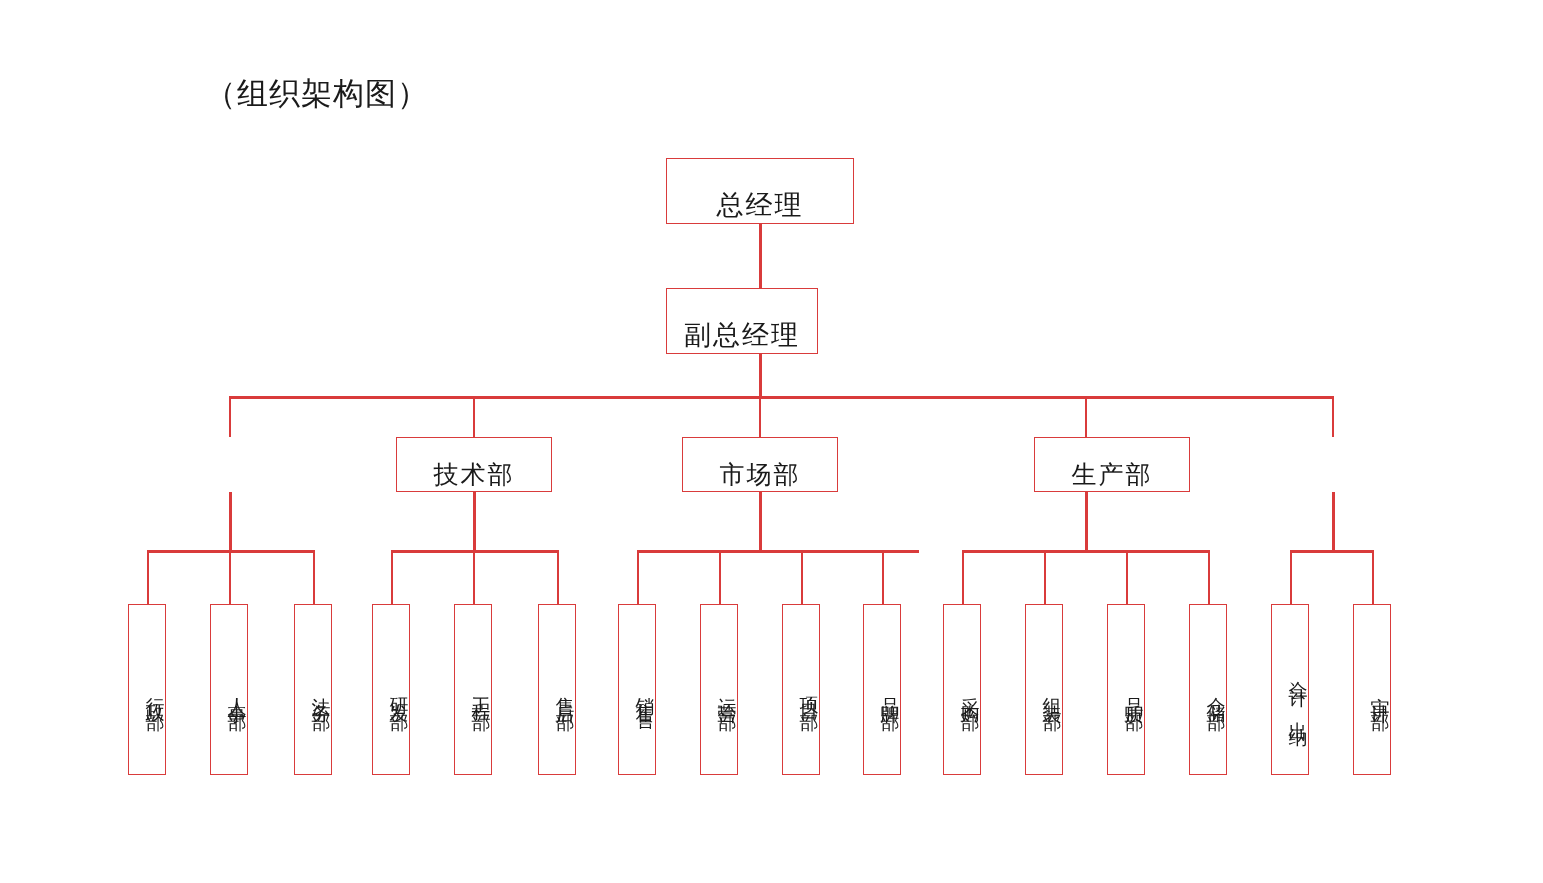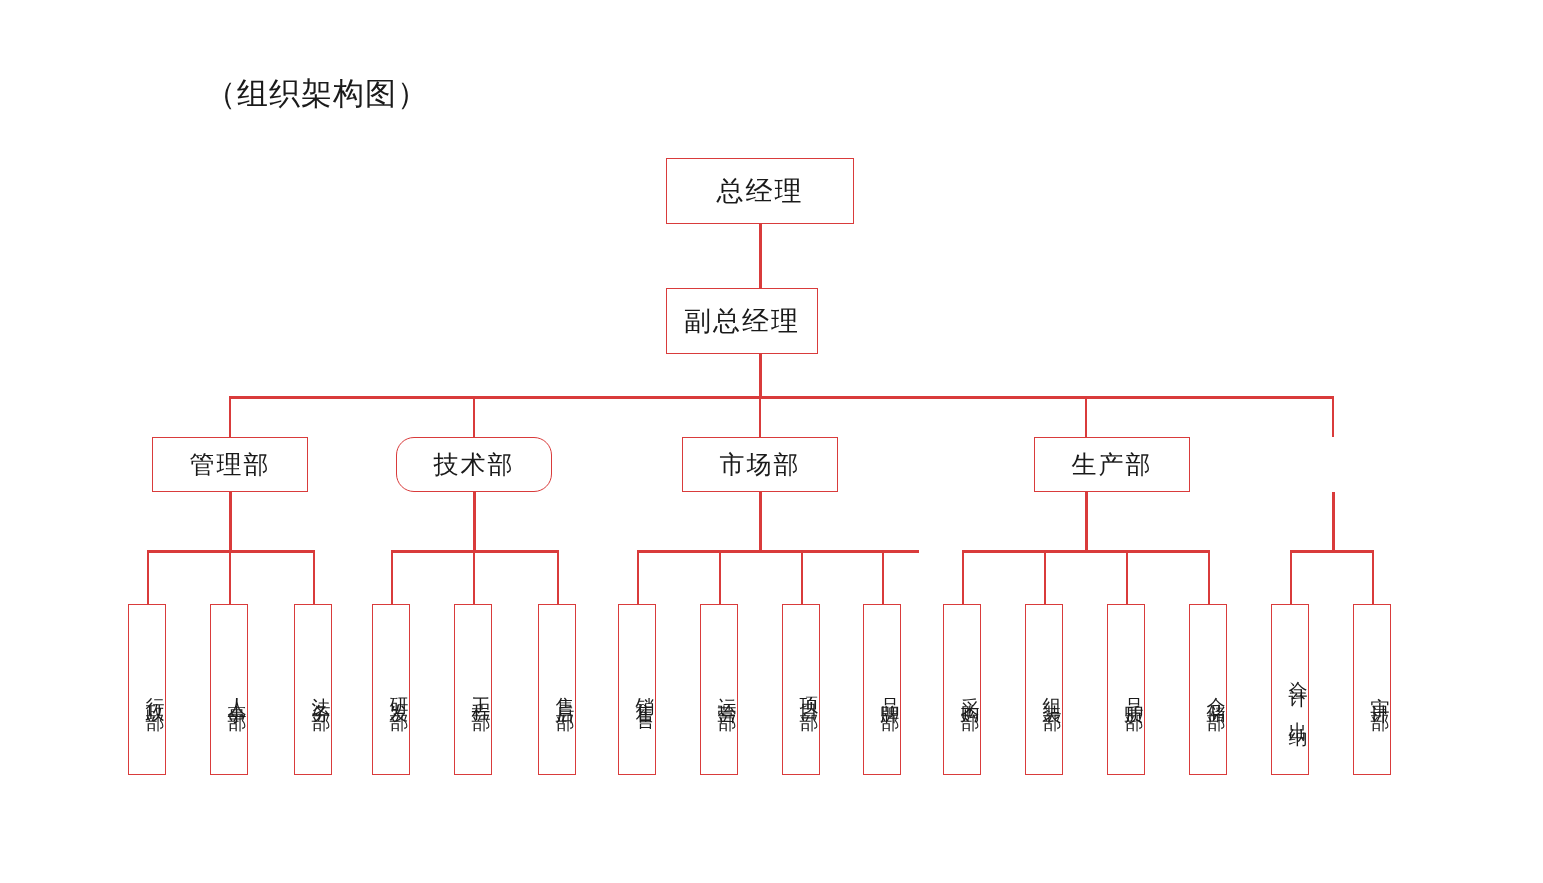--- a/index.html
+++ b/index.html
@@ -32,21 +32,21 @@
     text-align: center;
   }
 
   
   .node {
     position: absolute;
     box-sizing: border-box;
     border: 1.5px solid #d93b3b;
     background: #ffffff;
     display: flex;
-    align-items: center;
+    align-items: flex-end;
     justify-content: center;
     color: #1a1a1a;
   }
   .node.level-top {
     font-size: 27px;
     letter-spacing: 2px;
   }
   .node.level-dept {
     font-size: 25px;
     letter-spacing: 2px;
@@ -96,25 +96,22 @@
   <div class="conn thick-v" style="left:759px; top:354px; height:44px;"></div>
 
   <div class="conn thick-h" style="left:229px; top:396px; width:1105px;"></div>
 
   <div class="conn v" style="left:229px; top:396px; height:41px;"></div>
   <div class="conn v" style="left:473px; top:396px; height:41px;"></div>
   <div class="conn v" style="left:759px; top:396px; height:41px;"></div>
   <div class="conn v" style="left:1085px; top:396px; height:41px;"></div>
   <div class="conn v" style="left:1332px; top:396px; height:41px;"></div>
 
-  <div class="node level-dept" style="left:152px; top:437px; width:156px; height:55px;">
-    <span>管理部</span>
-  </div>
-
-  <div class="node level-dept" style="left:396px; top:437px; width:156px; height:55px;border-radius:18px;">
+
+  <div class="node level-dept" style="left:396px; top:437px; width:156px; height:55px;">
     <span>技术部</span>
   </div>
 
   <div class="node level-dept" style="left:682px; top:437px; width:156px; height:55px;">
     <span>市场部</span>
   </div>
 
   <div class="node level-dept" style="left:1008px; top:437px; width:156px; height:55px;margin-left:26px;">
     <span>生产部</span>
   </div>

